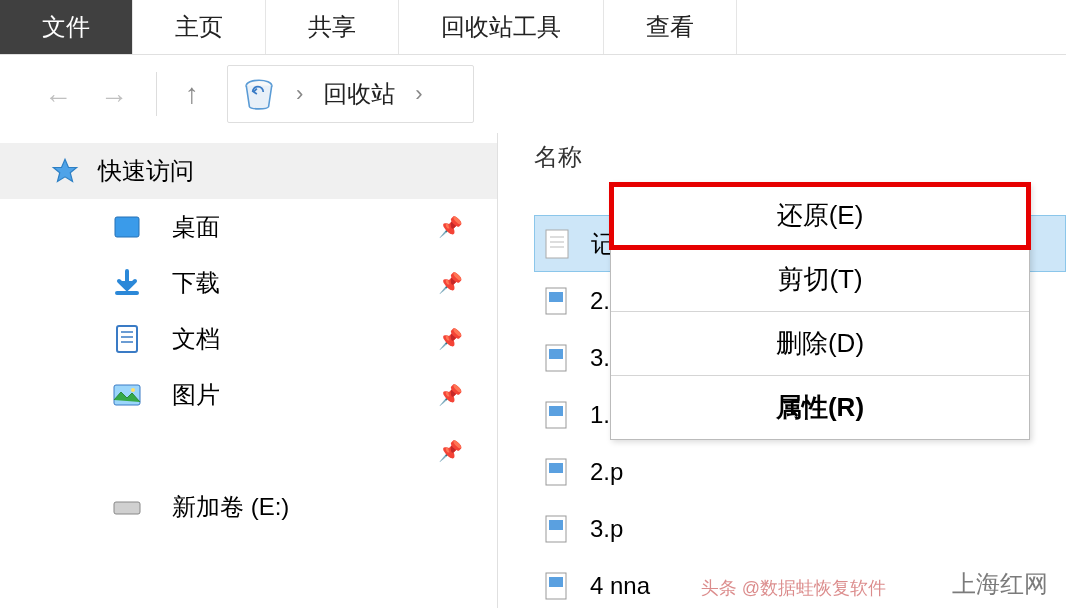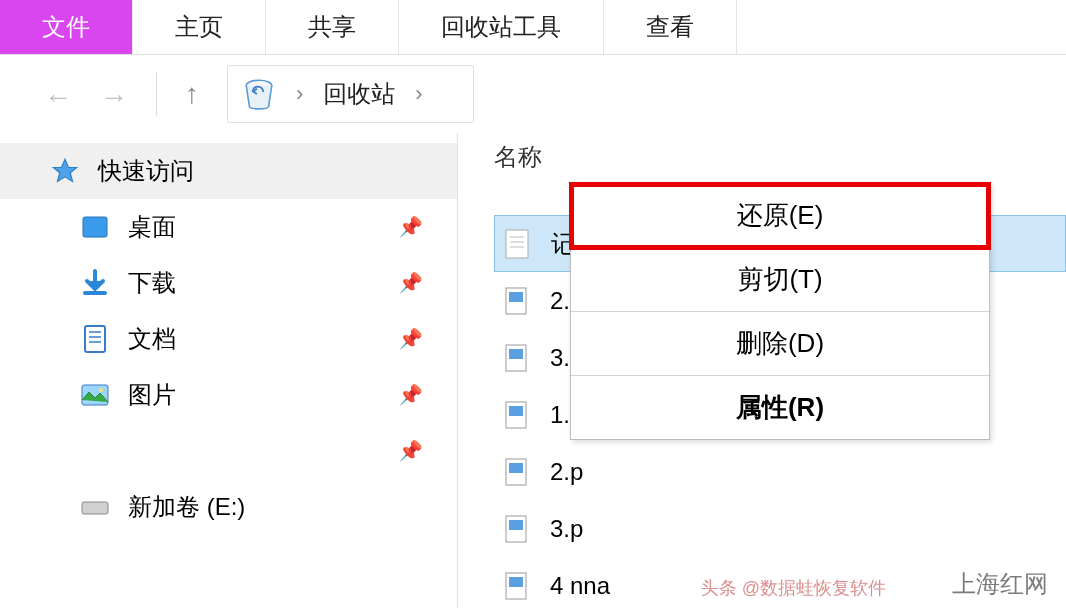--- a/index.html
+++ b/index.html
@@ -1,40 +1,40 @@
 <!DOCTYPE html>
 <html><head>
   <meta charset="utf-8">
   <style>
     * { margin: 0; padding: 0; box-sizing: border-box; font-family: "Microsoft YaHei", "Segoe UI", sans-serif; }
     body { width: 1066px; height: 608px; background: #fff; overflow: hidden; position: relative; }
     
     
     .ribbon { display: flex; height: 55px; border-bottom: 1px solid #e0e0e0; }
     .ribbon-tab { padding: 0 42px; display: flex; align-items: center; font-size: 24px; color: #222; border-right: 1px solid #e5e5e5; }
-    .ribbon-tab.active { background: #d946ef; color: #fff; }
+    .ribbon-tab.active { background: #404040; color: #fff; }
     
     
     .navbar { display: flex; align-items: center; height: 78px; padding: 0 20px 0 44px; gap: 28px; }
     .nav-arrow { font-size: 28px; color: #c0c0c0; }
     .nav-up { font-size: 28px; color: #888; }
     .nav-sep { width: 1px; height: 44px; background: #ddd; }
     .addr-area { display: flex; align-items: center; gap: 20px; padding: 0 14px; border: 1px solid #dedede; height: 58px; border-radius: 2px; flex-shrink: 0; padding-right: 50px; }
     .bin-icon { width: 34px; height: 34px; position: relative; }
     .bin-icon svg { width: 100%; height: 100%; }
     .chevron { font-size: 22px; color: #888; }
     .addr-text { font-size: 24px; color: #222; }
     
     .main { display: flex; height: calc(100% - 133px); }
     
     
-    .sidebar { width: 458px; border-right: 1px solid #e0e0e0; padding-top: 10px; }
+    .sidebar { width: 498px; border-right: 1px solid #e0e0e0; padding-top: 10px; }
     .side-item { display: flex; align-items: center; height: 56px; padding: 0 20px 0 50px; font-size: 24px; position: relative; }
     .side-item.selected { background: #f0f0f0; }
-    .side-sub { padding-left: 80px; }
+    .side-sub { padding-left: 112px; gap: 12px; }
     .side-icon { width: 30px; height: 30px; margin-right: 18px; display: flex; align-items: center; justify-content: center; }
     .pin { position: absolute; right: 34px; color: #a0a0a0; font-size: 20px; }
     
     
     .content { flex: 1; padding: 8px 0 0 36px; position: relative; }
     .col-header { font-size: 24px; color: #333; margin-bottom: 42px; }
     .file-row { display: flex; align-items: center; height: 57px; padding: 0 8px; font-size: 24px; gap: 20px; }
     .file-row.selected { background: #cde6f8; border: 1px solid #8bc6ea; }
     .file-icon { width: 28px; height: 34px; display: flex; align-items: center; justify-content: center; }
     

